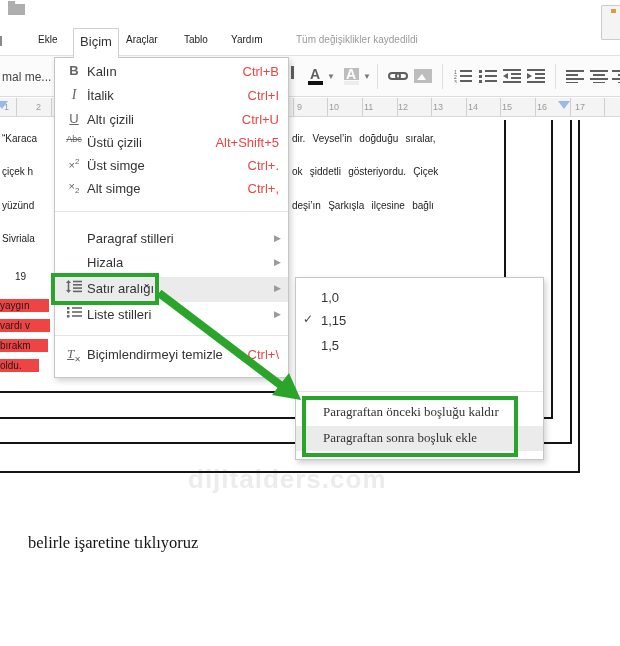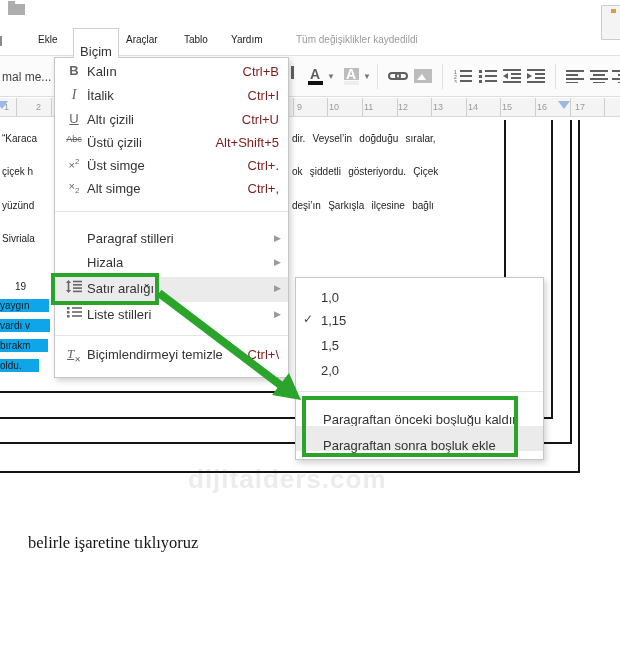--- a/index.html
+++ b/index.html
@@ -7,21 +7,21 @@
          font-family:"Liberation Sans","DejaVu Sans",sans-serif;color:#333;}
   .abs{position:absolute;}
 
   
   #folder-icon{left:8px;top:4px;width:17px;height:11px;background:#aeaeae;}
   #folder-icon:before{content:"";position:absolute;left:0;top:-3px;width:7px;height:3px;background:#aeaeae;}
   #menubar{left:0;top:28px;height:22px;width:620px;font-size:10px;color:#222;}
   .mb-item{position:absolute;top:6px;cursor:pointer;}
   #menubar-fragment{left:0;top:36px;width:2px;height:10px;background:#8a8a8a;}
   #status-text{position:absolute;left:296px;top:6px;color:#9a9a9a;}
-  #biçim-box{left:73px;top:28px;width:46px;height:30px;background:#fff;border:1px solid #cfcfcf;border-bottom:none;z-index:6;text-align:center;font-size:13px;padding-top:15px;box-sizing:border-box;}
+  #biçim-box{left:73px;top:28px;width:46px;height:30px;background:#fff;border:1px solid #cfcfcf;border-bottom:none;z-index:6;text-align:center;font-size:13px;padding-top:5px;box-sizing:border-box;}
   #topright-button{left:601px;top:5px;width:19px;height:33px;background:#f4f4f4;border:1px solid #ccc;border-right:none;border-radius:2px 0 0 2px;}
   #topright-dot{left:611px;top:9px;width:5px;height:4px;background:#e09b3c;}
 
   
   #toolbar{left:0;top:55px;width:620px;height:42px;background:#fbfbfb;border-top:1px solid #e2e2e2;border-bottom:1px solid #dcdcdc;box-sizing:border-box;}
   #style-dropdown{left:2px;top:14px;font-size:12px;color:#444;white-space:nowrap;}
   .tb-sep{position:absolute;top:8px;width:1px;height:25px;background:#e0e0e0;}
   .tb-icon{position:absolute;top:8px;height:24px;display:flex;align-items:center;justify-content:center;color:#5f5f5f;}
   .dd-arrow{font-size:8px;color:#777;}
   .barA{font-weight:bold;font-size:14px;line-height:12px;text-align:center;}
@@ -33,47 +33,47 @@
   #ruler{left:0;top:98px;width:620px;height:19px;background:#f4f4f4;border-bottom:1px solid #d8d8d8;box-sizing:border-box;
          background-image:repeating-linear-gradient(to right,transparent 0 16px,#cfcfcf 16px 17px,transparent 17px 34.6px);}
   .ruler-num{position:absolute;top:4px;font-size:9px;color:#9a9a9a;}
   #ruler-marker{left:558px;top:3px;width:0;height:0;border-left:6px solid transparent;border-right:6px solid transparent;border-top:8px solid #9bb8e8;}
   #ruler-left-marker{left:-4px;top:3px;width:0;height:0;border-left:6px solid transparent;border-right:6px solid transparent;border-top:8px solid #9bb8e8;}
 
   
   #doc{left:0;top:117px;width:620px;height:362px;background:#fff;}
   .doc-line{position:absolute;font-size:10px;color:#1c1c1c;white-space:nowrap;}
   .doc-right{word-spacing:4.5px;}
-  .sel{background:#0ea5e9;display:inline-block;overflow:hidden;padding:1px 2px 1px 0;}
+  .sel{background:#ef4444;display:inline-block;overflow:hidden;padding:1px 2px 1px 0;}
   .tline{position:absolute;background:#141414;}
   #watermark{font-weight:bold;font-size:26px;color:#ececec;letter-spacing:1px;}
 
   
   #format-menu{left:54px;top:57px;width:235px;height:321px;background:#fff;border:1px solid #c6c6c6;box-shadow:2px 3px 6px rgba(0,0,0,.18);z-index:5;box-sizing:border-box;}
   .menu-row{position:absolute;left:0;width:233px;height:24px;font-size:13px;color:#333;}
   .menu-row .lbl{position:absolute;left:32px;top:4px;}
-  .menu-row .sc{position:absolute;right:9px;top:4px;color:#7f1d1d;}
+  .menu-row .sc{position:absolute;right:9px;top:4px;color:#ef4444;}
   .menu-row .mi{position:absolute;left:9px;top:3px;width:20px;text-align:center;color:#666;}
   .menu-row .sub{position:absolute;right:7px;top:6px;color:#999;font-size:9px;}
   .menu-div{position:absolute;left:0;width:233px;height:1px;background:#e4e4e4;}
   .row-hl{background:#ebebeb;}
   .ic-bold{font-weight:bold;font-size:13px;}
   .ic-italic{font-style:italic;font-family:"Liberation Serif",serif;font-size:14px;}
   .ic-under{text-decoration:underline;font-size:13px;}
   .ic-strike{text-decoration:line-through;font-size:9px;letter-spacing:0;}
   .ic-supsub{font-size:11px;}
   .ic-supsub sup,.ic-supsub sub{font-size:8px;}
   .ic-clear{font-family:"Liberation Serif",serif;font-style:italic;font-size:13px;}
   .ic-clear sub{font-size:8px;font-style:normal;}
 
   
   #spacing-menu{left:295px;top:277px;width:249px;height:183px;background:#fff;border:1px solid #c6c6c6;box-shadow:2px 3px 6px rgba(0,0,0,.18);z-index:7;box-sizing:border-box;}
   .sp-row{position:absolute;left:0;width:247px;height:23px;font-size:13px;color:#333;}
   .sp-row .lbl{position:absolute;left:25px;top:3px;}
-  .sp-row .lbl2{position:absolute;left:27px;top:12px;}
+  .sp-row .lbl2{position:absolute;left:27px;top:4px;font-family:Liberation Serif, serif;}
   .sp-row .chk{position:absolute;left:7px;top:2px;font-size:12px;color:#444;}
   #sp-div{position:absolute;left:0;top:113px;width:247px;height:1px;background:#e4e4e4;}
 
   
   .green-box{position:absolute;border:4px solid #2aa42a;background:transparent;z-index:9;}
   #arrow-svg{left:0;top:0;width:620px;height:646px;z-index:10;pointer-events:none;}
 
   
   .caption{position:absolute;left:28px;font-family:"Liberation Serif","DejaVu Serif",serif;font-size:16.5px;color:#151515;}
 </style>
@@ -238,21 +238,21 @@
     <div class="tline" style="left:544px;top:300px;width:9px;height:2px"></div>
     <div class="tline" style="left:0;top:325px;width:295px;height:2px"></div>
     <div class="tline" style="left:544px;top:325px;width:28px;height:2px"></div>
     <div class="abs doc-line" id="watermark" style="left:188px;top:347px">dijitalders.com</div>
     <div class="tline" style="left:0;top:354px;width:580px;height:2px"></div>
 
     <div class="doc-line" style="left:2px;top:16px">“Karaca</div>
     <div class="doc-line" style="left:2px;top:49px">çiçek  h</div>
     <div class="doc-line" style="left:2px;top:83px">yüzünd</div>
     <div class="doc-line" style="left:2px;top:116px">Sivriala</div>
-    <div class="doc-line" style="left:15px;top:164px">19</div>
+    <div class="doc-line" style="left:15px;top:154px">19</div>
 
     <div class="doc-line doc-right" style="left:292px;top:16px">dir.  Veysel’in  doğduğu  sıralar,</div>
     <div class="doc-line doc-right" style="left:292px;top:49px">ok  şiddetli  gösteriyordu.  Çiçek</div>
     <div class="doc-line doc-right" style="left:292px;top:83px">deşi’ın  Şarkışla  ilçesine  bağlı</div>
 
     <div class="doc-line" style="left:0;top:182px"><span class="sel" style="width:47px">yaygın</span></div>
     <div class="doc-line" style="left:0;top:202px"><span class="sel" style="width:48px">vardı  v</span></div>
     <div class="doc-line" style="left:0;top:222px"><span class="sel" style="width:46px">bırakm</span></div>
     <div class="doc-line" style="left:0;top:242px"><span class="sel" style="width:37px">oldu.</span></div>
   </div>
@@ -348,23 +348,20 @@
     <div class="sp-row" style="top:9px">
         <span class="lbl">1,0</span>
       </div>
     <div class="sp-row" style="top:32px">
       <span class="chk">✓</span>
       <span class="lbl">1,15</span>
     </div>
     <div class="sp-row" style="top:57px">
         <span class="lbl">1,5</span>
       </div>
-    <div class="sp-row" style="top:82px">
-        <span class="lbl">2,0</span>
-      </div>
     <div id="sp-div"></div>
     <div class="sp-row" style="top:122px">
         <span class="lbl2">Paragraftan önceki boşluğu kaldır</span>
       </div>
     <div class="sp-row row-hl" style="top:148px;height:25px">
         <span class="lbl2">Paragraftan sonra boşluk ekle</span>
       </div>
   </div>
 
   <div class="green-box" style="left:51px;top:273px;width:100px;height:24px"></div>

